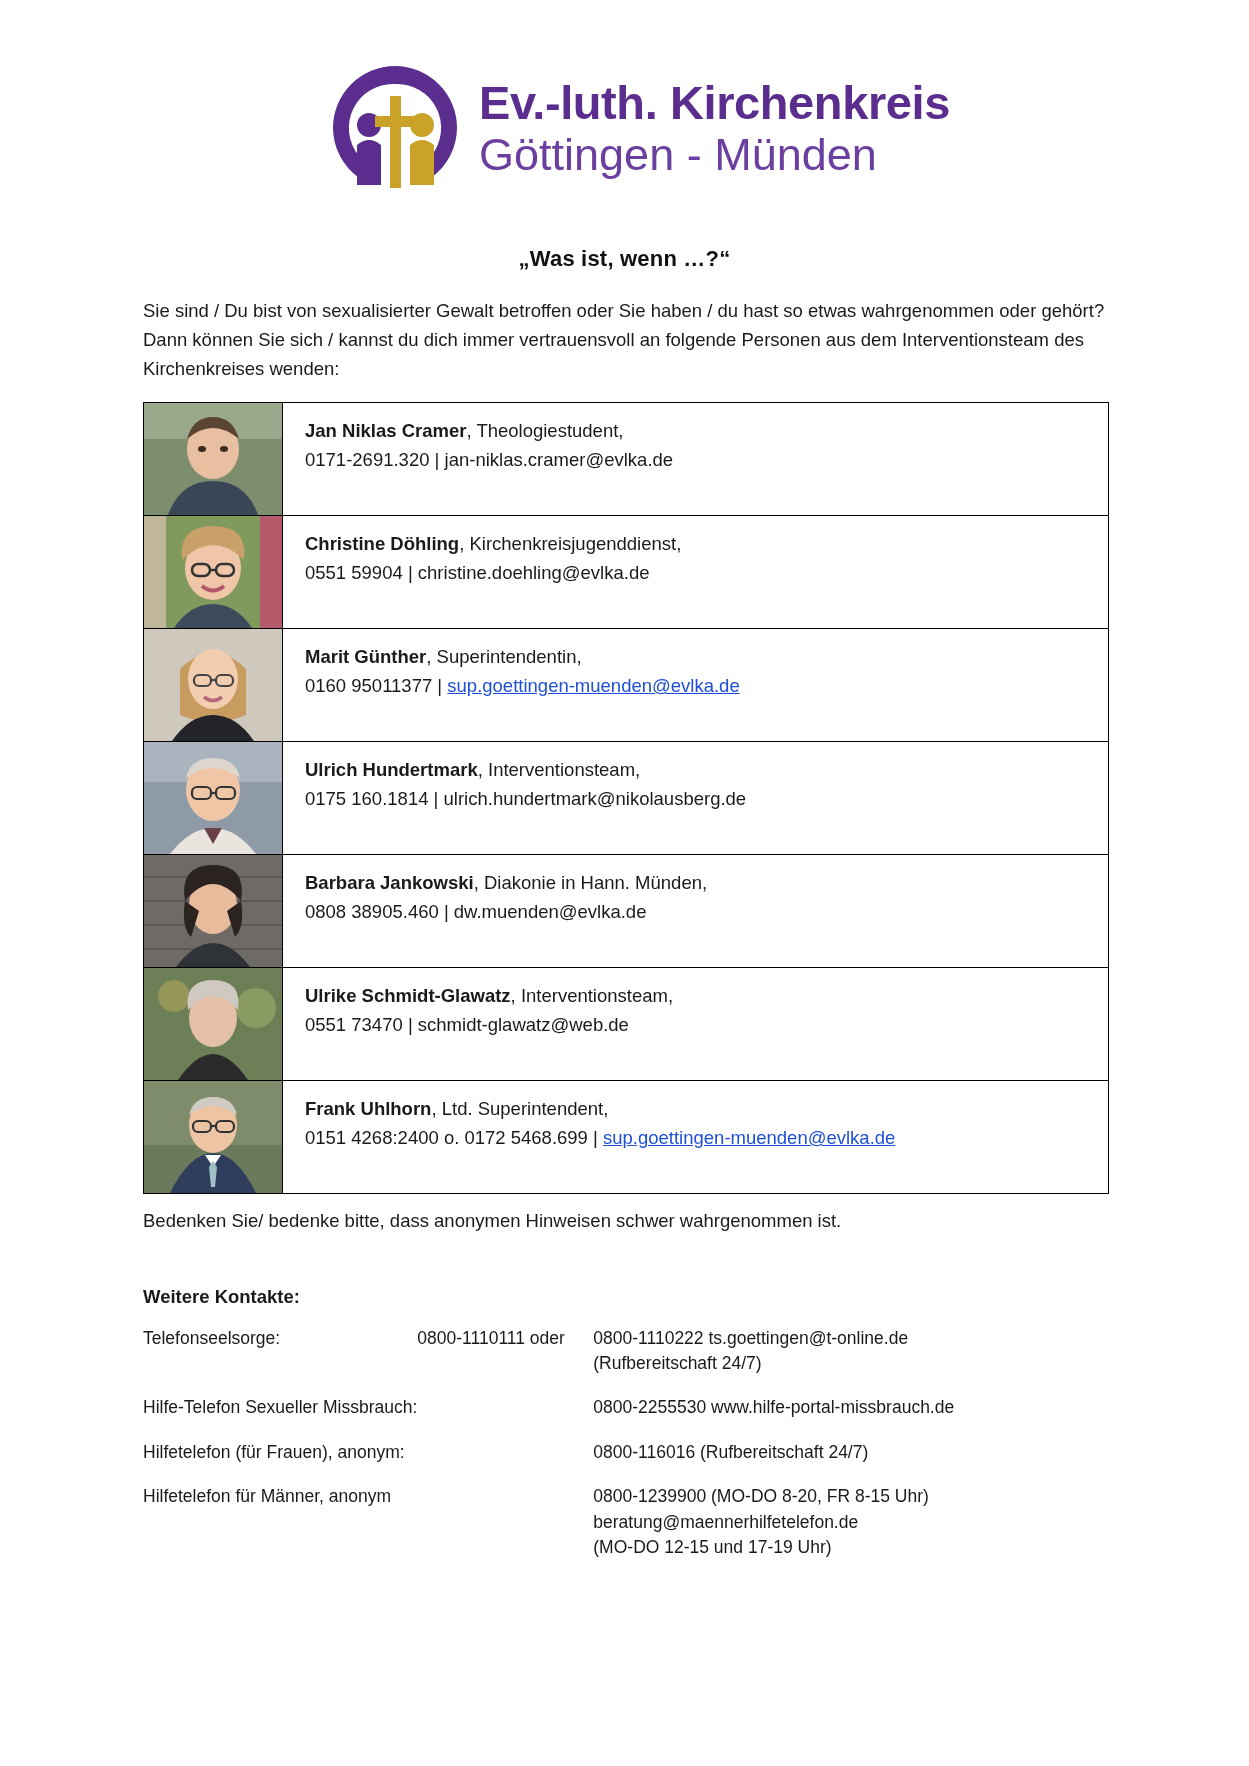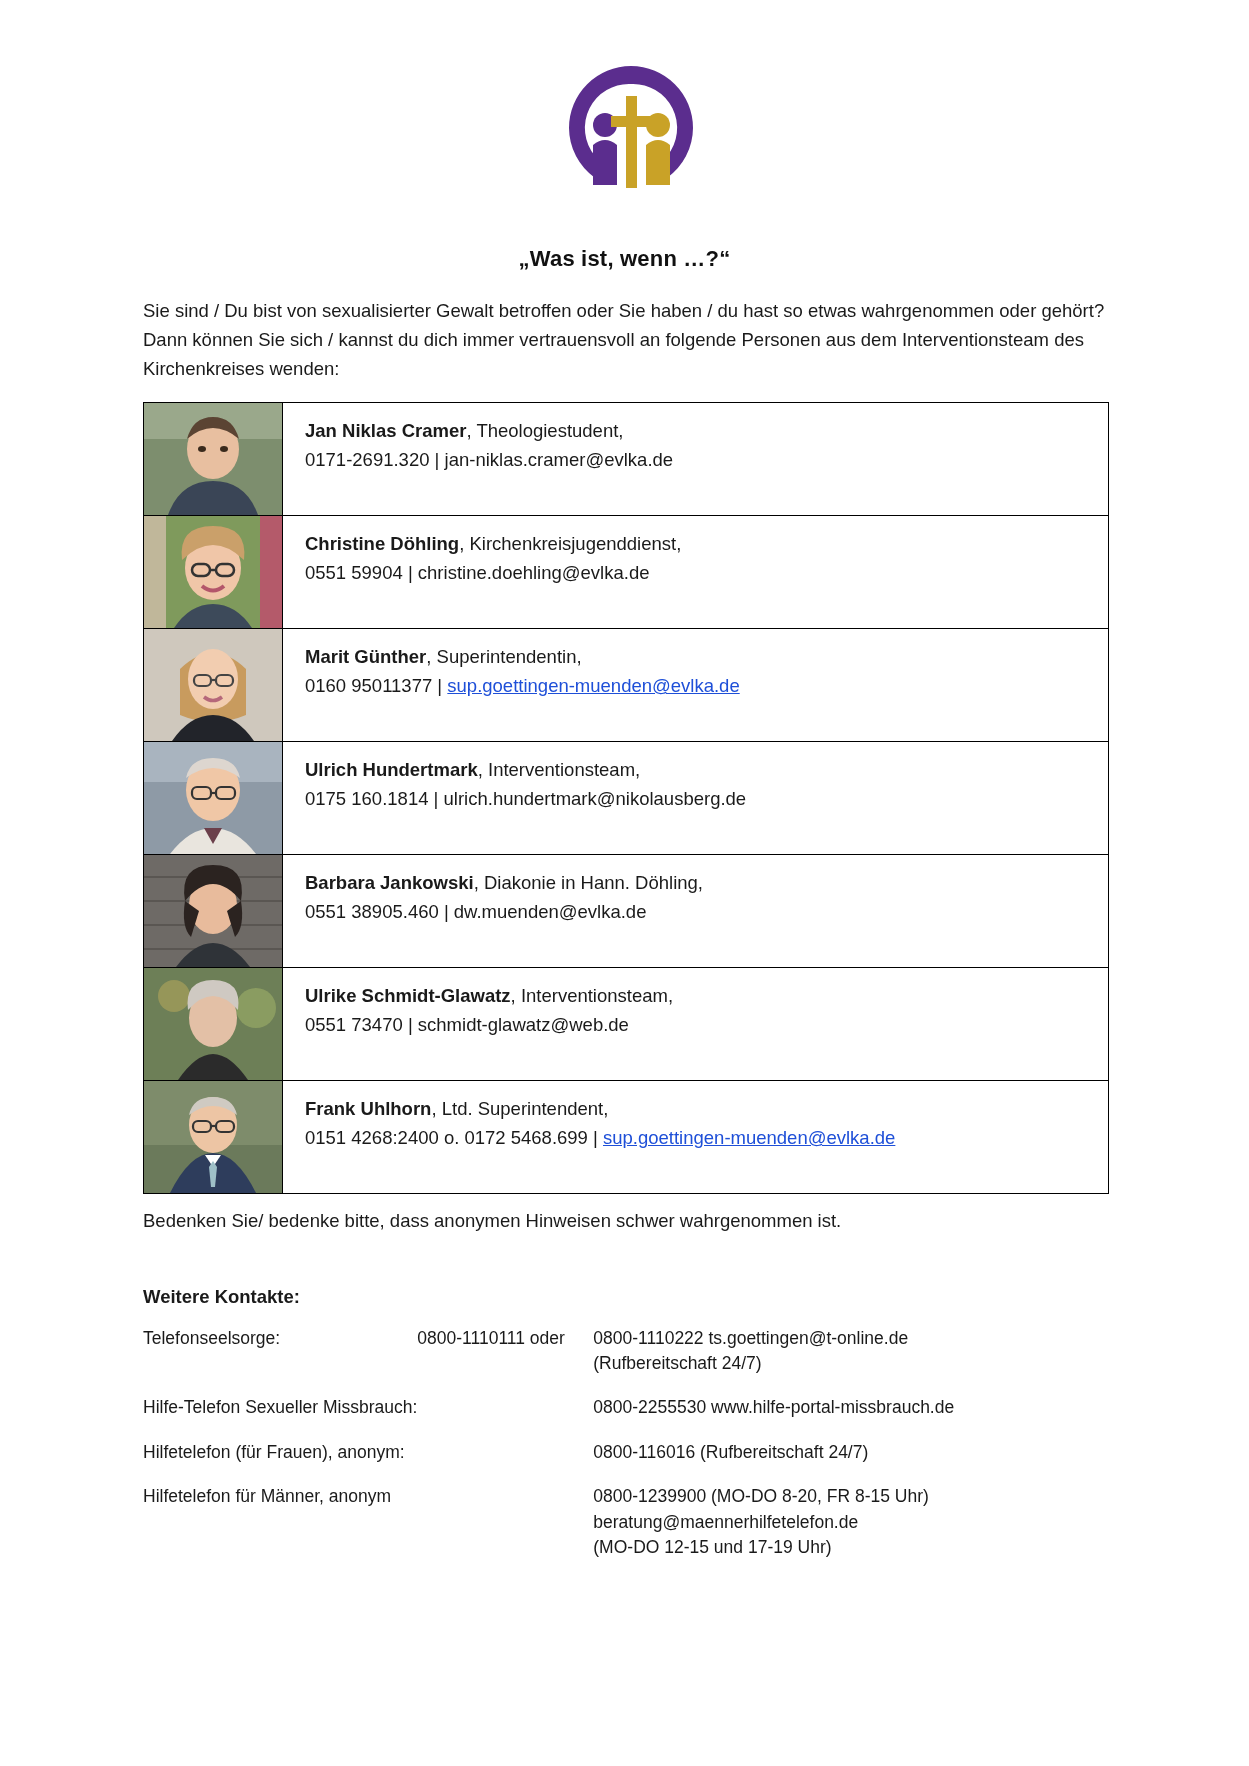--- a/index.html
+++ b/index.html
@@ -169,20 +169,24 @@
       <svg viewBox="0 0 152 152" xmlns="http://www.w3.org/2000/svg">
         <path d="M76 14 A62 62 0 0 0 14 76 A62 62 0 0 0 40 126 L40 104 A44 44 0 0 1 76 32 A44 44 0 0 1 112 104 L112 126 A62 62 0 0 0 138 76 A62 62 0 0 0 76 14 Z" fill="#5b2d8e"></path>
         <circle cx="50" cy="73" r="12" fill="#5b2d8e"></circle>
         <path d="M38 93 q12 -10 24 0 l0 40 -24 0 Z" fill="#5b2d8e"></path>
         <circle cx="103" cy="73" r="12" fill="#c9a227"></circle>
         <path d="M91 93 q12 -10 24 0 l0 40 -24 0 Z" fill="#c9a227"></path>
         <rect x="71" y="44" width="11" height="92" fill="#c9a227"></rect>
         <rect x="56" y="64" width="41" height="11" fill="#c9a227"></rect>
       </svg>
     </div>
+    <div class="logo-text">
+      <div class="logo-line1">Ev.-luth. Kirchenkreis</div>
+      <div class="logo-line2">Göttingen - Münden</div>
+    </div>
   </div>
 
   <div class="doc-title">„Was ist, wenn …?“</div>
 
   <p class="intro">Sie sind / Du bist von sexualisierter Gewalt betroffen oder Sie haben / du hast so etwas wahrgenommen oder gehört? Dann können Sie sich / kannst du dich immer vertrauensvoll an folgende Personen aus dem Interventionsteam des Kirchenkreises wenden:</p>
 
   <table class="contact-table">
     <tbody>
       <tr>
         <td class="cell-photo">
@@ -294,23 +298,23 @@
               <ellipse cx="69" cy="50" rx="24" ry="29" fill="#e8bb9c"></ellipse>
               <path d="M41 46 q28 -34 56 0 q6 -36 -28 -36 q-34 0 -28 36 Z" fill="#2b2320"></path>
               <path d="M41 46 q-4 26 6 36 l8 -26 Z" fill="#2b2320"></path>
               <path d="M97 46 q4 26 -6 36 l-8 -26 Z" fill="#2b2320"></path>
               <path d="M32 112 q18 -24 37 -24 q19 0 37 24 Z" fill="#2f3338"></path>
             </svg>
           </div>
         </td>
         <td class="cell-info">
           <div class="person-line1">
-            <span class="person-name">Barbara Jankowski</span><span>, Diakonie in Hann. Döhling,</span>
-          </div>
-          <div class="person-line2">0551 38905.460 | dw.muenden@evlka.de</div>
+            <span class="person-name">Barbara Jankowski</span><span>, Diakonie in Hann. Münden,</span>
+          </div>
+          <div class="person-line2">0808 38905.460 | dw.muenden@evlka.de</div>
         </td>
       </tr>
 
       <tr>
         <td class="cell-photo">
           <div class="photo">
             <svg viewBox="0 0 138 112" preserveAspectRatio="none" xmlns="http://www.w3.org/2000/svg">
               <rect width="138" height="112" fill="#6d7f57"></rect>
               <circle cx="30" cy="28" r="16" fill="#a8a05a" opacity="0.7"></circle>
               <circle cx="112" cy="40" r="20" fill="#97a865" opacity="0.7"></circle>

